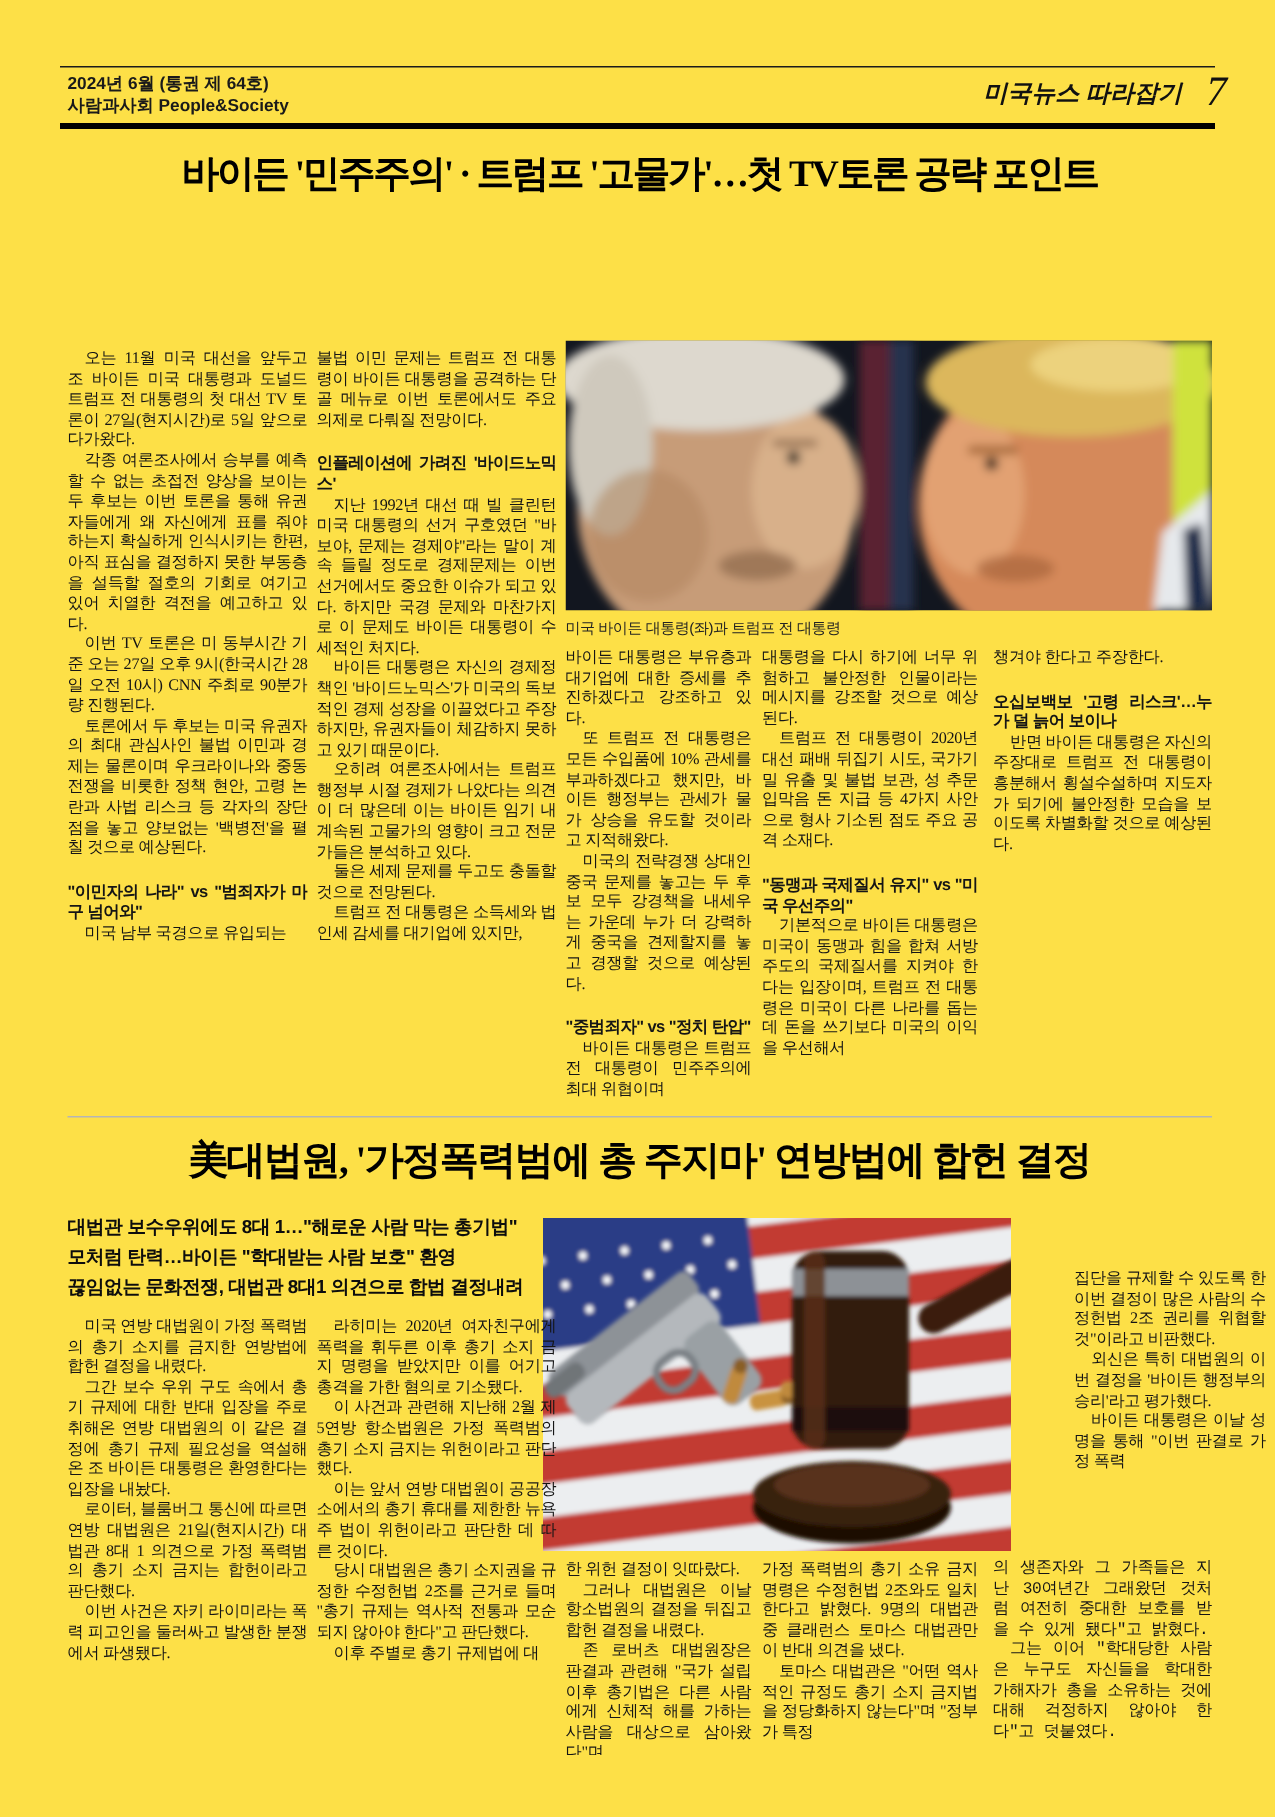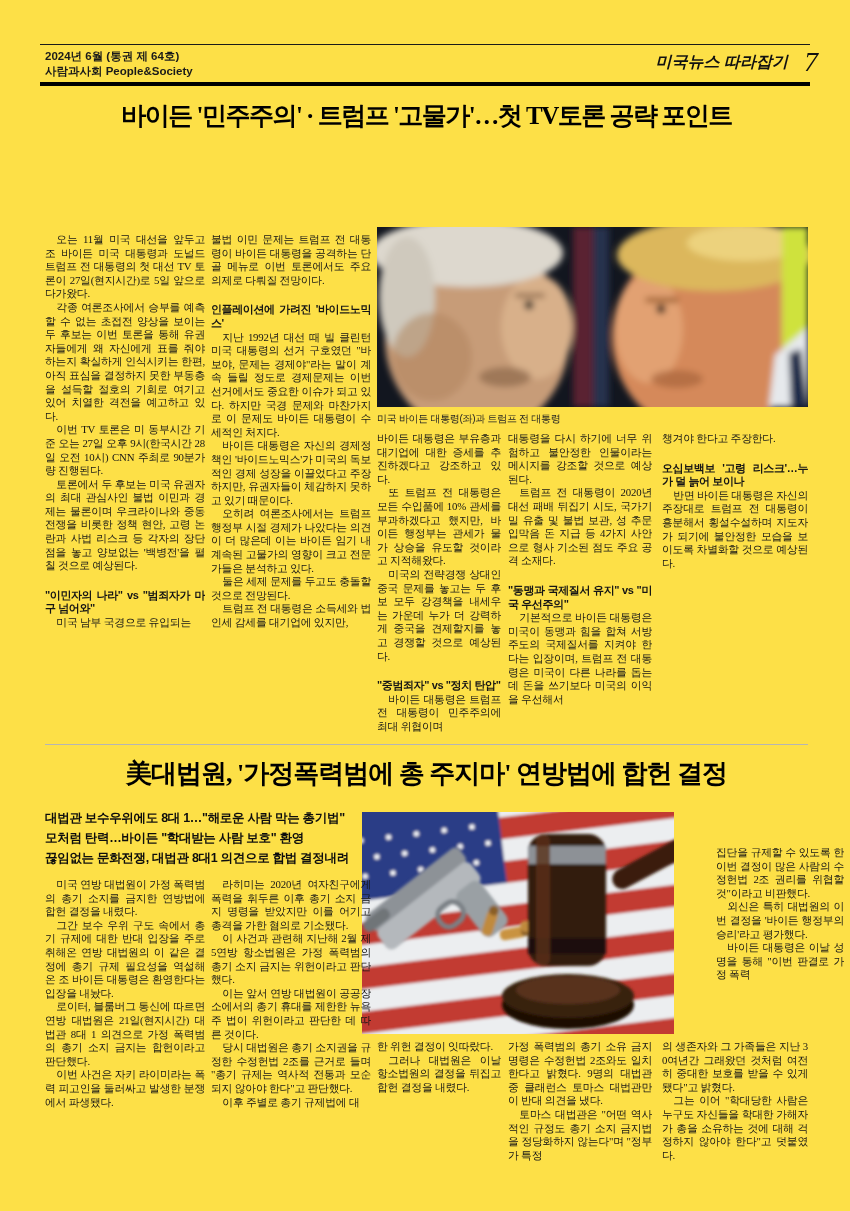--- a/index.html
+++ b/index.html
@@ -246,25 +246,26 @@
 
   <div class="abs col" style="left:680px;top:846px;width:128px;height:224px;margin-left:36px;">
     <p class="cont">집단을 규제할 수 있도록 한 이번 결정이 많은 사람의 수정헌법 2조 권리를 위협할 것"이라고 비판했다.</p>
     <p>외신은 특히 대법원의 이번 결정을 '바이든 행정부의 승리'라고 평가했다.</p>
     <p>바이든 대통령은 이날 성명을 통해 "이번 판결로 가정 폭력</p>
   </div>
 
   <div class="abs col" style="left:377px;top:1040px;width:124px;height:130px;">
     <p class="cont">한 위헌 결정이 잇따랐다.</p>
     <p>그러나 대법원은 이날 항소법원의 결정을 뒤집고 합헌 결정을 내렸다.</p>
+    <p>존 로버츠 대법원장은 판결과 관련해 "국가 설립 이후 총기법은 다른 사람에게 신체적 해를 가하는 사람을 대상으로 삼아왔다"며</p>
   </div>
 
   <div class="abs col" style="left:508px;top:1040px;width:144px;height:130px;">
     <p class="cont">가정 폭력범의 총기 소유 금지 명령은 수정헌법 2조와도 일치한다고 밝혔다. 9명의 대법관 중 클래런스 토마스 대법관만이 반대 의견을 냈다.</p>
     <p>토마스 대법관은 "어떤 역사적인 규정도 총기 소지 금지법을 정당화하지 않는다"며 "정부가 특정</p>
   </div>
 
-  <div class="abs col" style="left:662px;top:1040px;width:146px;height:130px;">
+  <div class="abs col" style="left:662px;top:1040px;width:146px;height:130px;font-family:Liberation Mono, monospace;">
     <p class="cont">의 생존자와 그 가족들은 지난 30여년간 그래왔던 것처럼 여전히 중대한 보호를 받을 수 있게 됐다"고 밝혔다.</p>
     <p>그는 이어 "학대당한 사람은 누구도 자신들을 학대한 가해자가 총을 소유하는 것에 대해 걱정하지 않아야 한다"고 덧붙였다.</p>
   </div>
 
 </div>
 
 </body></html>

